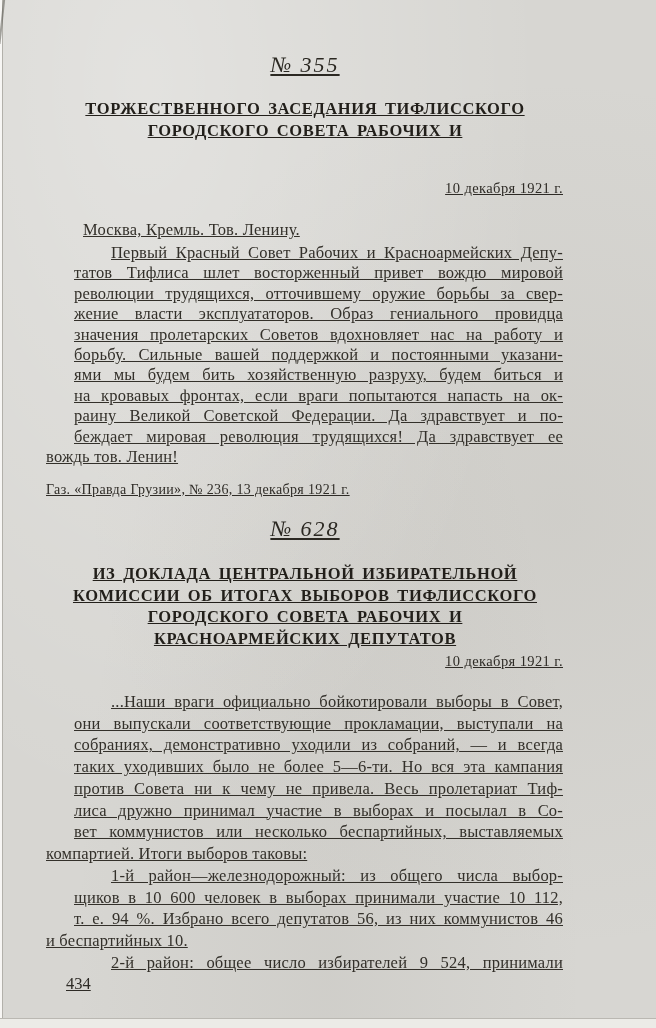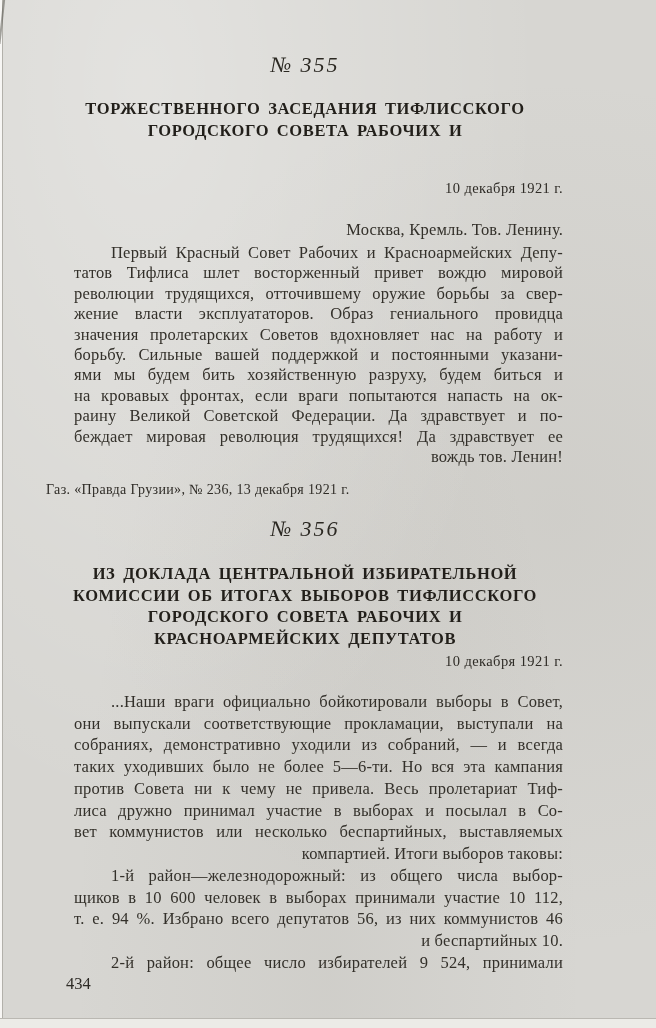--- a/index.html
+++ b/index.html
@@ -25,40 +25,40 @@
   .left-edge-dark {
     position:absolute; left:1px; top:-4px; width:2px; height:48px;
     background:#5a5750; transform:rotate(6deg); opacity:.55;
   }
   .bottom-edge {
     position:absolute; left:0; bottom:0; width:100%; height:9px;
     background:#ecebe7; border-top:1px solid #bab8b2;
   }
 
   
-  .abs { position:absolute; }
+  .abs { position:absolute;text-decoration:underline; }
   .measure { left:46px; width:517px; }     
   .center-col { left:40px; width:530px; text-align:center; }
 
   .doc-number {
     font-style:italic; font-size:22px; letter-spacing:2px;
     color:#2b2822;
   }
   .doc-title {
     font-weight:bold; font-size:16.5px; line-height:21.5px;
     letter-spacing:0.6px; word-spacing:3px; color:#221f1a;
   }
   .doc-title .tl { text-align:center; }
   .doc-date {
     font-size:14.5px; text-align:right; letter-spacing:0.4px; color:#2e2b26;
   }
   .body-par { font-size:16.5px; letter-spacing:0.2px; color:#33302a; }
   .lh1 { line-height:20.4px; }   
   .lh2 { line-height:21.7px; }   
-  .tl  { text-align:right; white-space:nowrap; }
+  .tl  { text-align:left; white-space:nowrap; }
   .body-par .tl { white-space:normal; }
   .jst { text-align:justify; text-align-last:justify;margin-left:28px; }
   .ind { text-indent:37px; }
   .source-line {
     font-size:14px; letter-spacing:0.35px; color:#2f2c27;margin-top:16px;
   }
   .page-number { font-size:16.5px; color:#2e2b26; }
 </style>
 </head>
 <body>
@@ -90,21 +90,21 @@
       <div class="tl jst">борьбу. Сильные вашей поддержкой и постоянными указани-</div>
       <div class="tl jst">ями мы будем бить хозяйственную разруху, будем биться и</div>
       <div class="tl jst">на кровавых фронтах, если враги попытаются напасть на ок-</div>
       <div class="tl jst">раину Великой Советской Федерации. Да здравствует и по-</div>
       <div class="tl jst">беждает мировая революция трудящихся! Да здравствует ее</div>
       <div class="tl">вождь тов. Ленин!</div>
     </div>
 
   <div class="abs measure source-line" style="top:466px;">Газ. «Правда Грузии», № 236, 13 декабря 1921 г.</div>
 
-  <div class="abs center-col doc-number" style="top:516px;">№ 356</div>
+  <div class="abs center-col doc-number" style="top:516px;">№ 628</div>
 
   <div class="abs center-col doc-title" style="top:563px;">
       <div class="tl">ИЗ ДОКЛАДА ЦЕНТРАЛЬНОЙ ИЗБИРАТЕЛЬНОЙ</div>
       <div class="tl">КОМИССИИ ОБ ИТОГАХ ВЫБОРОВ ТИФЛИССКОГО</div>
       <div class="tl">ГОРОДСКОГО СОВЕТА РАБОЧИХ И</div>
       <div class="tl">КРАСНОАРМЕЙСКИХ ДЕПУТАТОВ</div>
     </div>
 
   <div class="abs measure doc-date" style="top:653px;">10 декабря 1921 г.</div>
 

